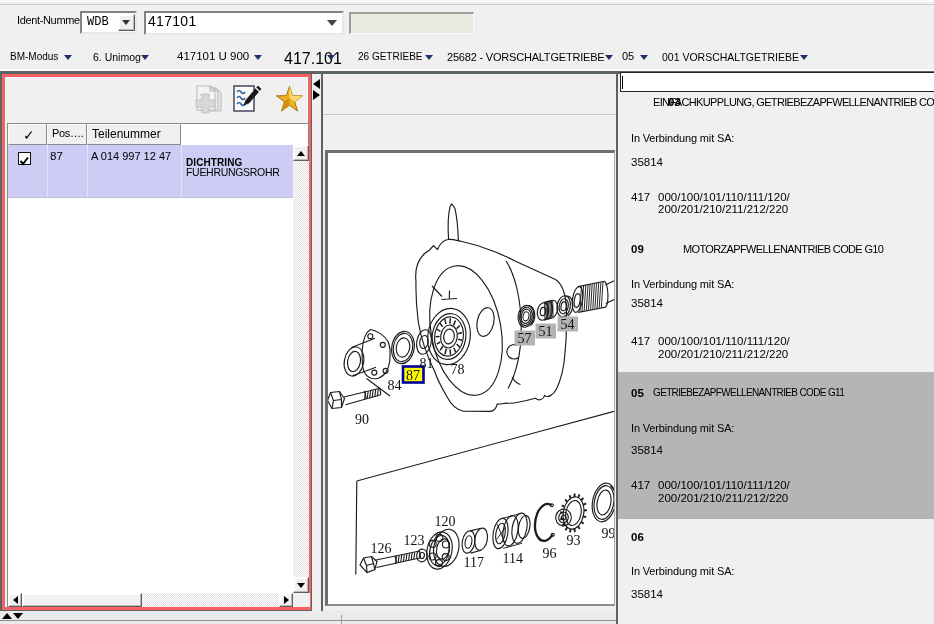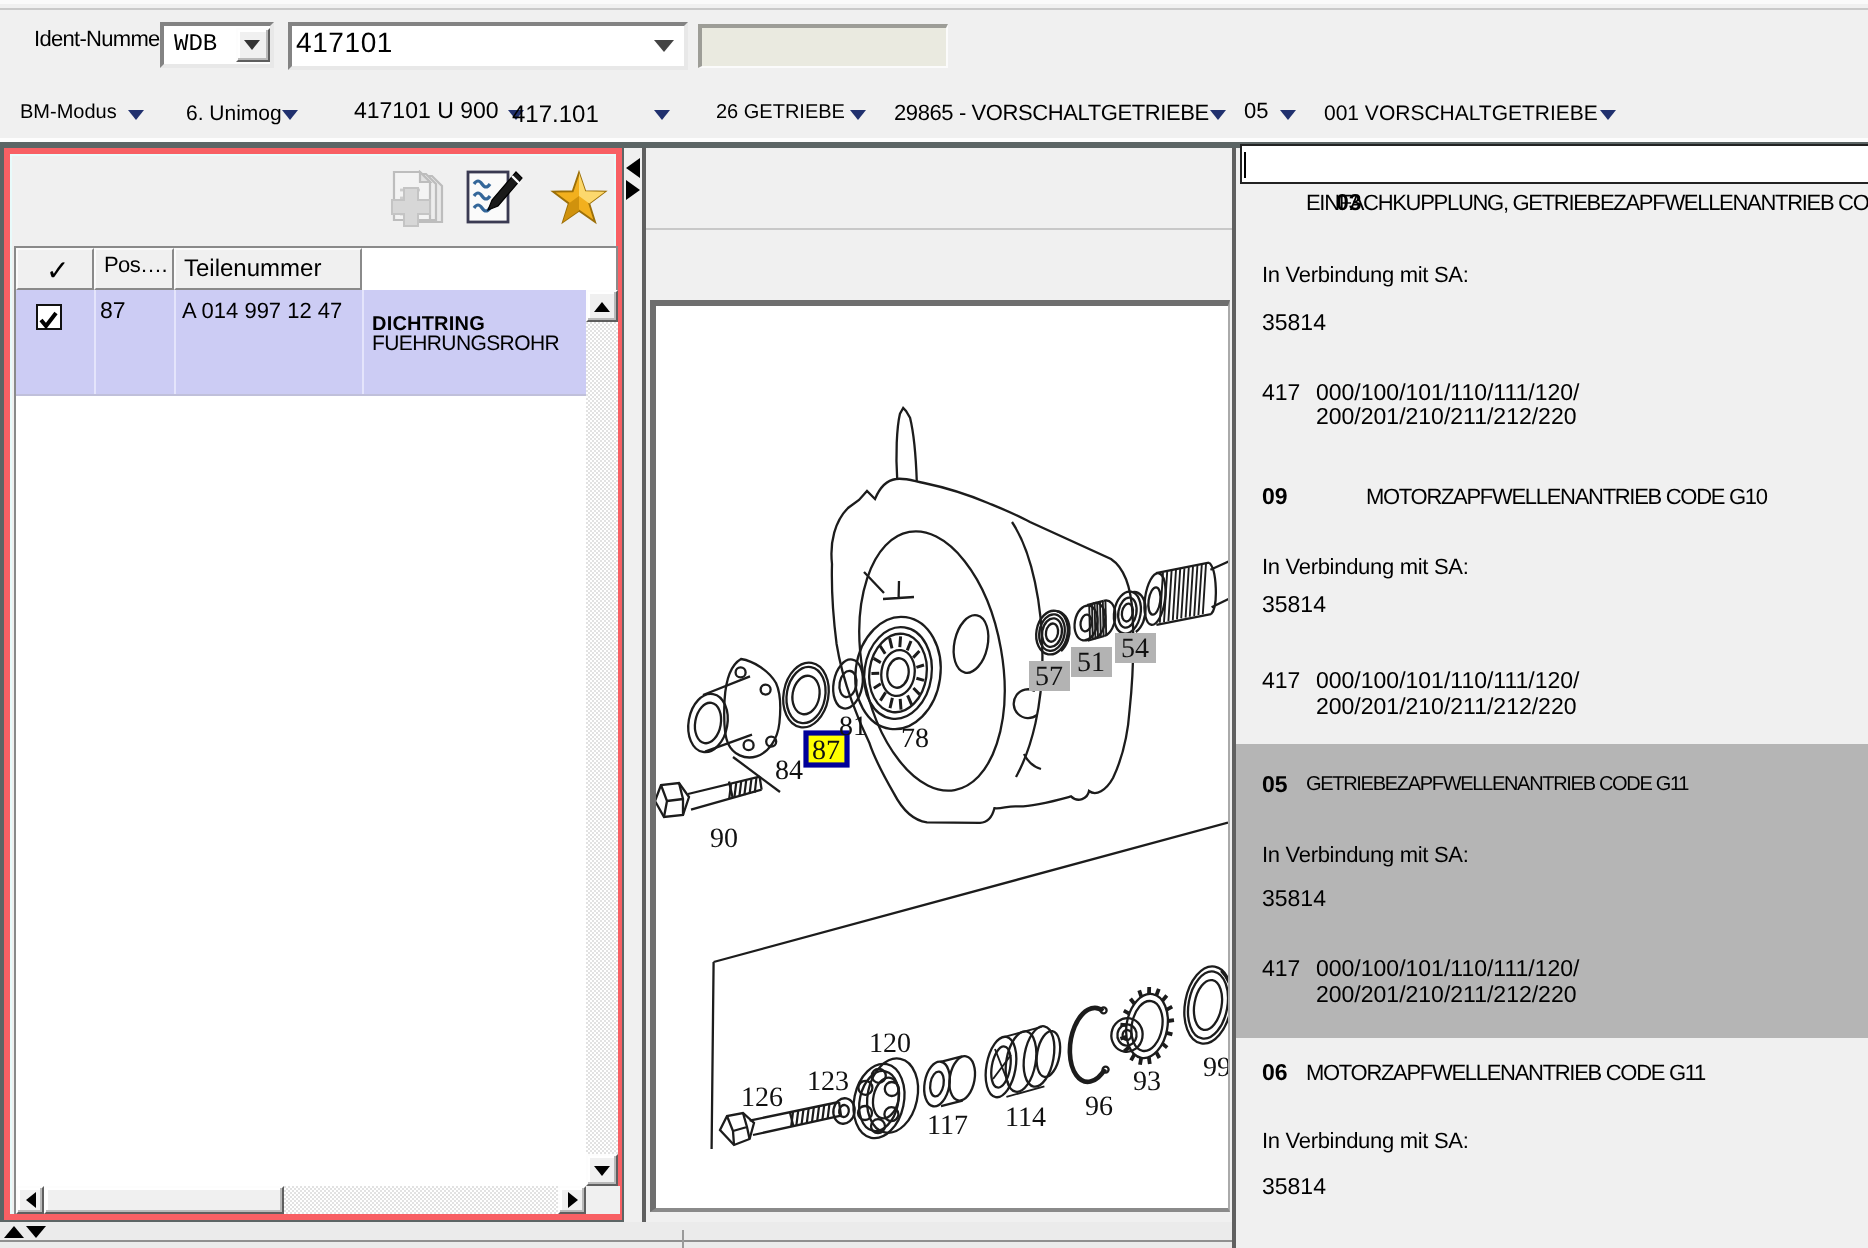--- a/index.html
+++ b/index.html
@@ -31,25 +31,25 @@
   <div class="abs" style="left:349px;top:10px;width:125px;height:22px;background:#eaeae0;border-top:2px solid #9d9d97;border-left:2px solid #9d9d97;border-right:1px solid #fbfbfb;border-bottom:1px solid #fbfbfb;"></div>
 </div>
 
 <div class="abs" style="left:0;top:43px;width:934px;height:26px;background:#f0f0f0;">
   <span class="abs" style="left:10px;top:8px;font-size:10px;">BM-Modus</span>
     <span class="abs tri-down-navy" style="left:64px;top:12px;"></span>
   <span class="abs" style="left:93px;top:8px;font-size:10.5px;">6. Unimog</span>
     <span class="abs tri-down-navy" style="left:141px;top:12px;"></span>
   <span class="abs" style="left:177px;top:7px;font-size:11.5px;">417101 U 900</span>
     <span class="abs tri-down-navy" style="left:254px;top:12px;"></span>
-  <span class="abs" style="left:256px;top:7px;font-size:12px;">417.101</span>
+  <span class="abs" style="left:284px;top:7px;font-size:16px;">417.101</span>
     <span class="abs tri-down-navy" style="left:327px;top:12px;"></span>
   <span class="abs" style="left:358px;top:8px;font-size:10px;">26 GETRIEBE</span>
     <span class="abs tri-down-navy" style="left:425px;top:12px;"></span>
-  <span class="abs" style="left:447px;top:8px;font-size:11px;letter-spacing:-0.2px;">29865 - VORSCHALTGETRIEBE</span>
+  <span class="abs" style="left:447px;top:8px;font-size:11px;letter-spacing:-0.2px;">25682 - VORSCHALTGETRIEBE</span>
     <span class="abs tri-down-navy" style="left:605px;top:12px;"></span>
   <span class="abs" style="left:622px;top:7px;font-size:11px;">05</span>
     <span class="abs tri-down-navy" style="left:640px;top:12px;"></span>
   <span class="abs" style="left:662px;top:8px;font-size:10.5px;">001 VORSCHALTGETRIEBE</span>
     <span class="abs tri-down-navy" style="left:800px;top:12px;"></span>
 </div>
 <div class="abs" style="left:0;top:69px;width:934px;height:2px;background:#fdfdfd;"></div>
 <div class="abs" style="left:0;top:71px;width:934px;height:3px;background:#5c6565;"></div>
 
 <div class="abs" style="left:0;top:74px;width:312px;height:537px;background:#5c6565;">
@@ -275,21 +275,20 @@
     <div class="abs" style="left:40px;top:261px;font-size:11.5px;white-space:nowrap;">000/100/101/110/111/120/</div>
     <div class="abs" style="left:40px;top:274px;font-size:11.5px;white-space:nowrap;">200/201/210/211/212/220</div>
     <div class="abs" style="left:13px;top:313px;font-size:11.5px;white-space:nowrap;"><b>05</b></div>
     <div class="abs" style="left:35px;top:313px;font-size:10px;letter-spacing:-0.65px;white-space:nowrap;">GETRIEBEZAPFWELLENANTRIEB CODE G11</div>
     <div class="abs" style="left:13px;top:348px;font-size:11px;letter-spacing:-0.15px;white-space:nowrap;">In Verbindung mit SA:</div>
     <div class="abs" style="left:13px;top:370px;font-size:11.5px;white-space:nowrap;">35814</div>
     <div class="abs" style="left:13px;top:405px;font-size:11.5px;white-space:nowrap;">417</div>
     <div class="abs" style="left:40px;top:405px;font-size:11.5px;white-space:nowrap;">000/100/101/110/111/120/</div>
     <div class="abs" style="left:40px;top:418px;font-size:11.5px;white-space:nowrap;">200/201/210/211/212/220</div>
     <div class="abs" style="left:13px;top:457px;font-size:11.5px;white-space:nowrap;"><b>06</b></div>
-    <div class="abs" style="left:35px;top:457px;font-size:11px;letter-spacing:-0.65px;white-space:nowrap;">MOTORZAPFWELLENANTRIEB CODE G11</div>
     <div class="abs" style="left:13px;top:491px;font-size:11px;letter-spacing:-0.15px;white-space:nowrap;">In Verbindung mit SA:</div>
     <div class="abs" style="left:13px;top:514px;font-size:11.5px;white-space:nowrap;">35814</div>
 </div>
 
 <div class="abs" style="left:0;top:611px;width:616px;height:13px;background:#ebebeb;">
   <div class="abs" style="left:2px;top:2px;width:0;height:0;border-left:5px solid transparent;border-right:5px solid transparent;border-bottom:6px solid #000;"></div>
   <div class="abs" style="left:13px;top:2px;width:0;height:0;border-left:5px solid transparent;border-right:5px solid transparent;border-top:6px solid #000;"></div>
   <div class="abs" style="left:0;top:9px;width:616px;height:1px;background:#8f8f8f;"></div>
   <div class="abs" style="left:341px;top:4px;width:1px;height:9px;background:#9a9a9a;"></div>
 </div>

